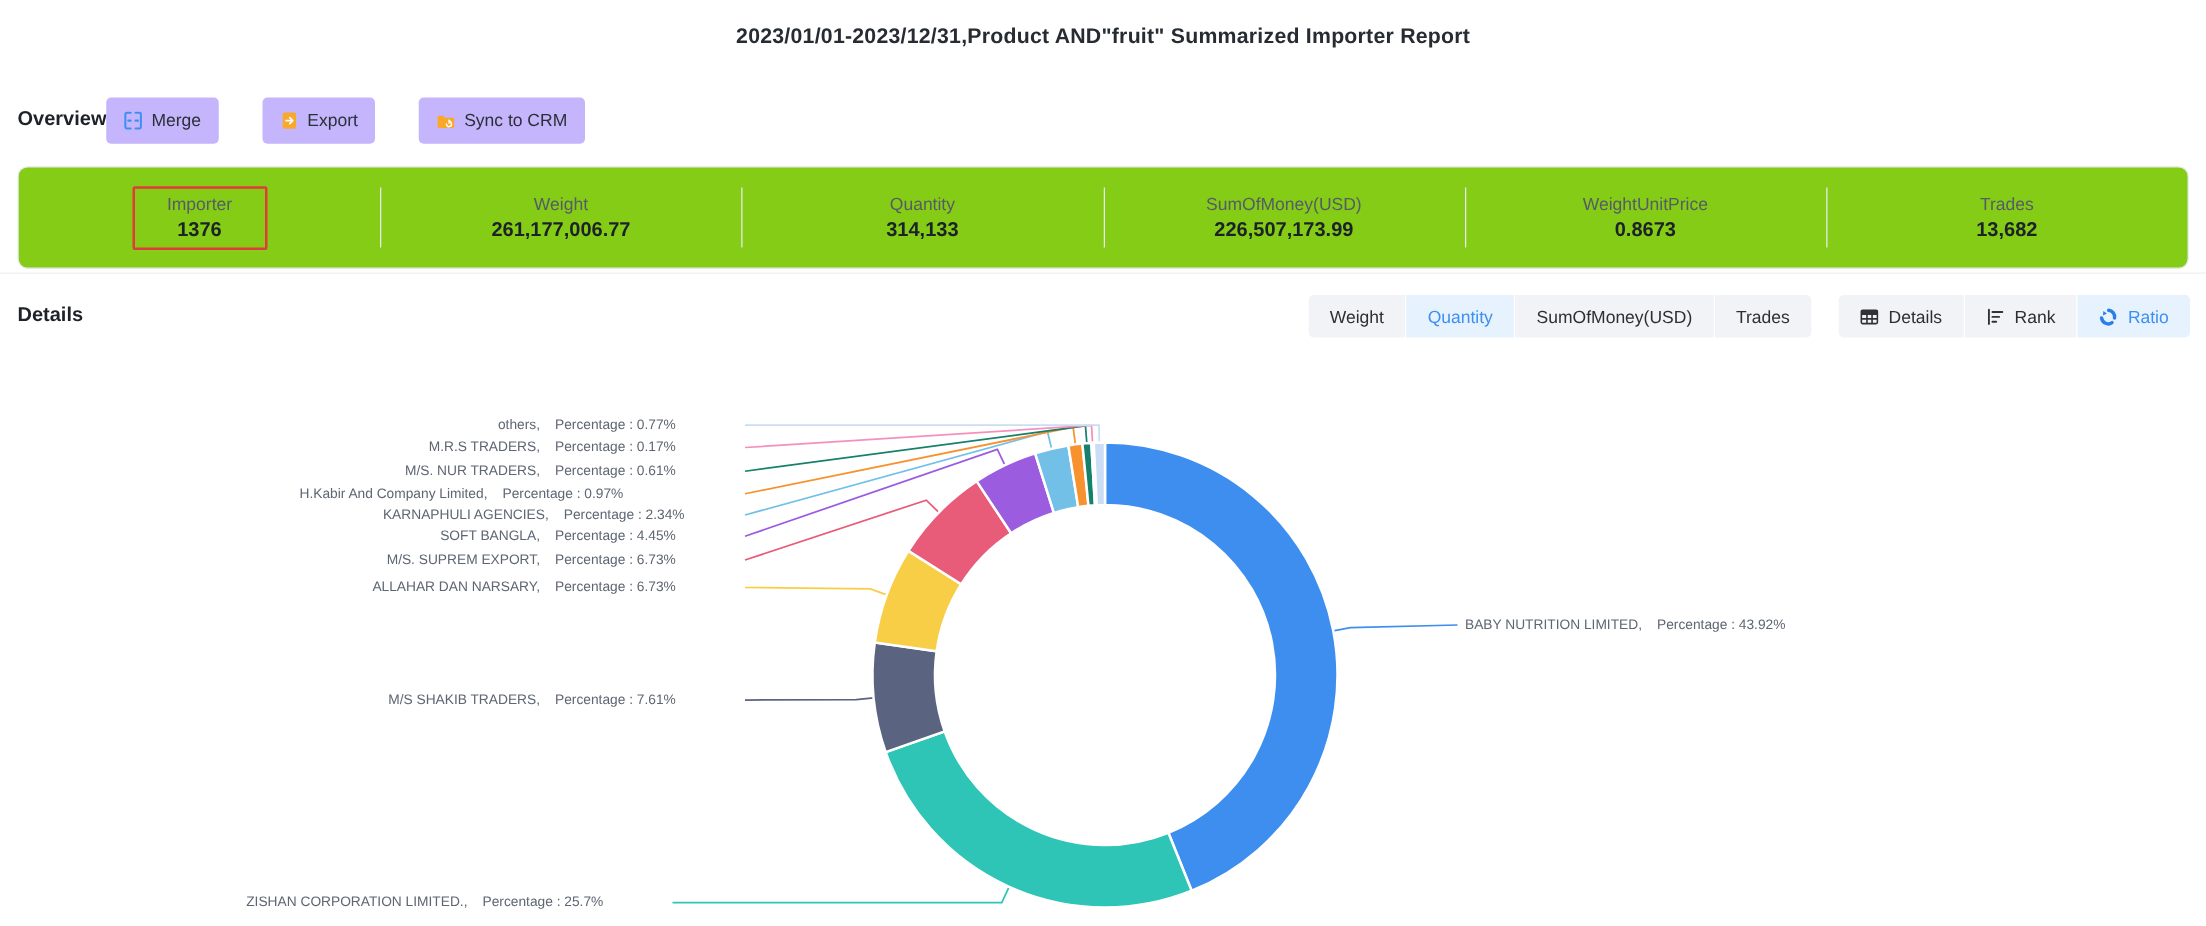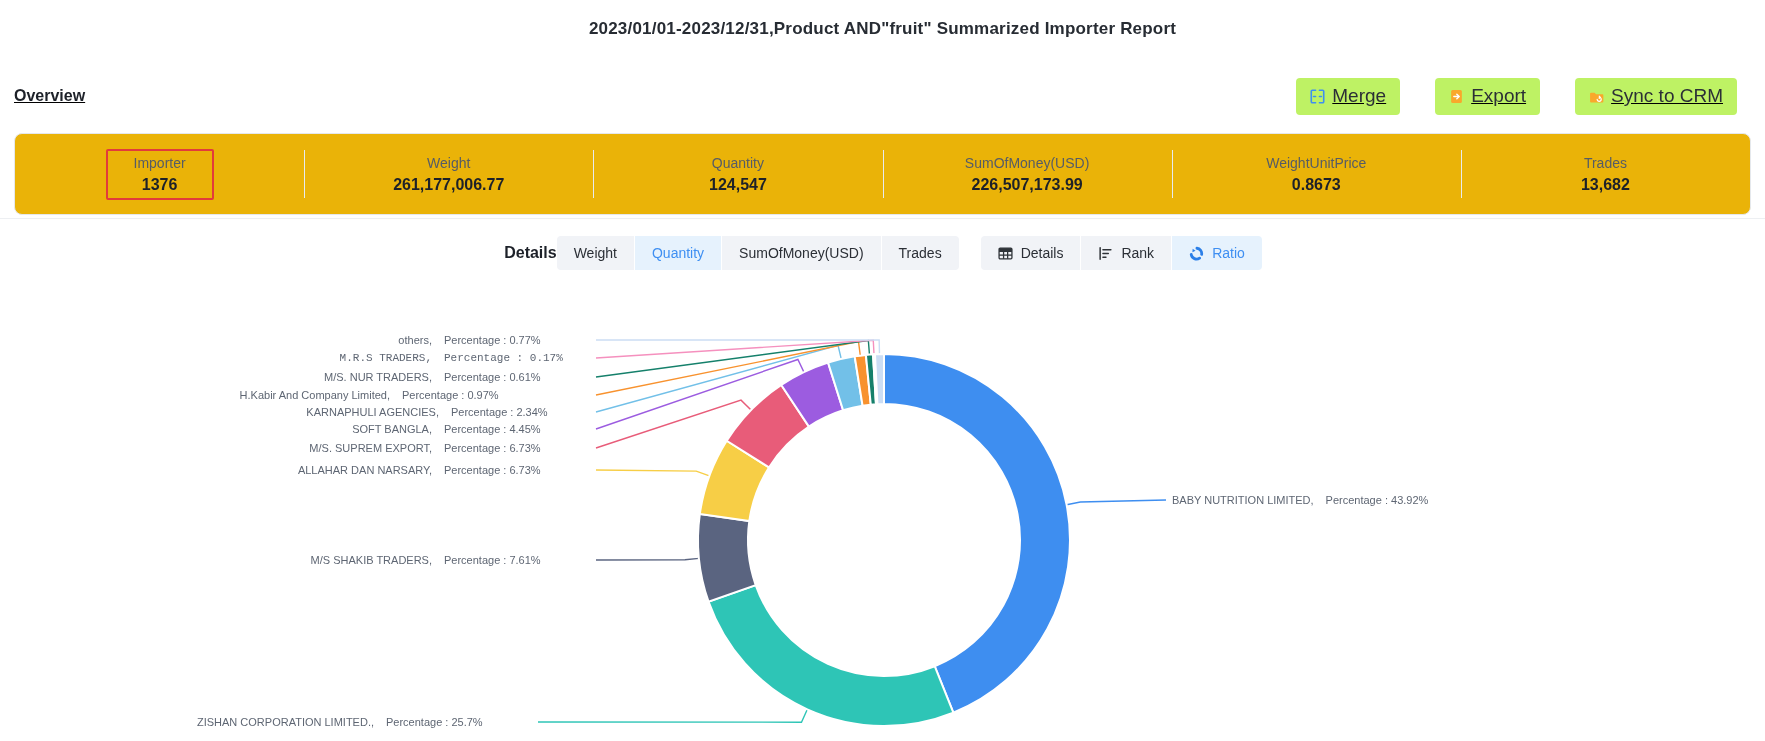--- a/index.html
+++ b/index.html
@@ -1,38 +1,38 @@
 <!DOCTYPE html>
 <html><head>
 <meta charset="utf-8">
 <style>
   html,body{margin:0;padding:0;background:#fff;}
   body{font-family:"Liberation Sans",sans-serif;}
   .page{position:relative;width:1765px;height:741px;background:#fff;overflow:hidden;}
   .report-title{position:absolute;top:19px;left:0;width:100%;text-align:center;
     font-size:17px;font-weight:600;color:#272c33;letter-spacing:.2px;}
   .overview-row{position:absolute;top:76px;left:14px;right:28px;height:40px;
-    display:flex;justify-content:space-between;align-items:center;text-decoration:underline;}
+    display:flex;align-items:center;}
   .section-heading{font-size:16px;font-weight:700;color:#1d2129;margin:0;}
   .actions{display:flex;gap:35px;}
   .action-btn{display:flex;align-items:center;gap:7px;height:37px;padding:0 14px;
-    background:#bef264;border:none;border-radius:4px;font-size:19px;color:#2b2f36;
+    background:#c4b5fd;border:none;border-radius:4px;font-size:14px;color:#2b2f36;
     cursor:pointer;font-family:inherit;}
   .stats-bar{position:absolute;top:133px;left:14px;right:14px;height:80px;
-    border:1px solid #e5e8ec;border-radius:8px;display:flex;align-items:center;background:#eab308;}
+    border:1px solid #e5e8ec;border-radius:8px;display:flex;align-items:center;background:#84cc16;}
   .stat-cell{flex:1;position:relative;display:flex;justify-content:center;align-items:center;height:100%;}
   .stat-cell + .stat-cell::before{content:"";position:absolute;left:0;top:16px;bottom:16px;width:1px;background:#e8ebef;}
   .stat-inner{display:flex;flex-direction:column;align-items:center;gap:5px;
     padding:4px 26px;border:2px solid transparent;border-radius:2px;}
   .stat-inner.highlighted{border-color:#e23b3b;}
   .stat-label{font-size:14px;color:#565c66;}
   .stat-value{font-size:16px;font-weight:700;color:#1d2129;}
   .page-divider{position:absolute;top:218px;left:0;width:100%;height:1px;background:#edeff2;}
   .details-row{position:absolute;top:236px;left:14px;right:13px;height:34px;
-    display:flex;justify-content:center;align-items:center;}
+    display:flex;justify-content:space-between;align-items:center;}
   .details-controls{display:flex;gap:22px;align-items:center;}
   .metric-tabs,.view-buttons{display:flex;gap:1px;}
   .seg{display:flex;align-items:center;gap:8px;height:34px;padding:0 17px;background:#f1f3f7;
     font-size:14px;color:#2b2f36;cursor:pointer;border:none;font-family:inherit;}
   .seg:first-child{border-radius:4px 0 0 4px;}
   .seg:last-child{border-radius:0 4px 4px 0;}
   .seg.active{background:#e6f2fd;color:#3e8ff2;}
   .chart-area{position:absolute;top:280px;left:0;width:1765px;height:461px;}
   #chartSvg{position:absolute;top:0;left:0;}
   .chart-label{position:absolute;white-space:nowrap;font-size:11px;color:#5e6673;line-height:20px;}
@@ -90,21 +90,21 @@
       </div>
       <div class="stat-cell">
         <div class="stat-inner">
           <span class="stat-label">Weight</span>
           <span class="stat-value">261,177,006.77</span>
         </div>
       </div>
       <div class="stat-cell">
         <div class="stat-inner">
           <span class="stat-label">Quantity</span>
-          <span class="stat-value">124,547</span>
+          <span class="stat-value">314,133</span>
         </div>
       </div>
       <div class="stat-cell">
         <div class="stat-inner">
           <span class="stat-label">SumOfMoney(USD)</span>
           <span class="stat-value">226,507,173.99</span>
         </div>
       </div>
       <div class="stat-cell">
         <div class="stat-inner">
@@ -206,17 +206,17 @@
     <div id="chartLabels">
         <div class="chart-label right" style="top: 210px; left: 1172px;"><span class="lbl-name">BABY NUTRITION LIMITED,</span><span class="lbl-pct">Percentage : 43.92%</span></div>
         <div class="chart-label left" style="top: 432px; right: 1233px;"><span class="lbl-name">ZISHAN CORPORATION LIMITED.,</span><span class="lbl-pct">Percentage : 25.7%</span></div>
         <div class="chart-label left" style="top: 270px; right: 1175px;"><span class="lbl-name">M/S SHAKIB TRADERS,</span><span class="lbl-pct">Percentage : 7.61%</span></div>
         <div class="chart-label left" style="top: 180px; right: 1175px;"><span class="lbl-name">ALLAHAR DAN NARSARY,</span><span class="lbl-pct">Percentage : 6.73%</span></div>
         <div class="chart-label left" style="top: 158px; right: 1175px;"><span class="lbl-name">M/S. SUPREM EXPORT,</span><span class="lbl-pct">Percentage : 6.73%</span></div>
         <div class="chart-label left" style="top: 139px; right: 1175px;"><span class="lbl-name">SOFT BANGLA,</span><span class="lbl-pct">Percentage : 4.45%</span></div>
         <div class="chart-label left" style="top: 122px; right: 1168px;"><span class="lbl-name">KARNAPHULI AGENCIES,</span><span class="lbl-pct">Percentage : 2.34%</span></div>
         <div class="chart-label left" style="top: 105px; right: 1217px;"><span class="lbl-name">H.Kabir And Company Limited,</span><span class="lbl-pct">Percentage : 0.97%</span></div>
         <div class="chart-label left" style="top: 87px; right: 1175px;"><span class="lbl-name">M/S. NUR TRADERS,</span><span class="lbl-pct">Percentage : 0.61%</span></div>
-        <div class="chart-label left" style="top: 68px; right: 1175px; font-family: Liberation Mono, monospace;"><span class="lbl-name">M.R.S TRADERS,</span><span class="lbl-pct">Percentage : 0.17%</span></div>
+        <div class="chart-label left" style="top: 68px; right: 1175px;"><span class="lbl-name">M.R.S TRADERS,</span><span class="lbl-pct">Percentage : 0.17%</span></div>
         <div class="chart-label left" style="top: 50px; right: 1175px;"><span class="lbl-name">others,</span><span class="lbl-pct">Percentage : 0.77%</span></div>
       </div>
   </div>
 </div>
 
 </body></html>

